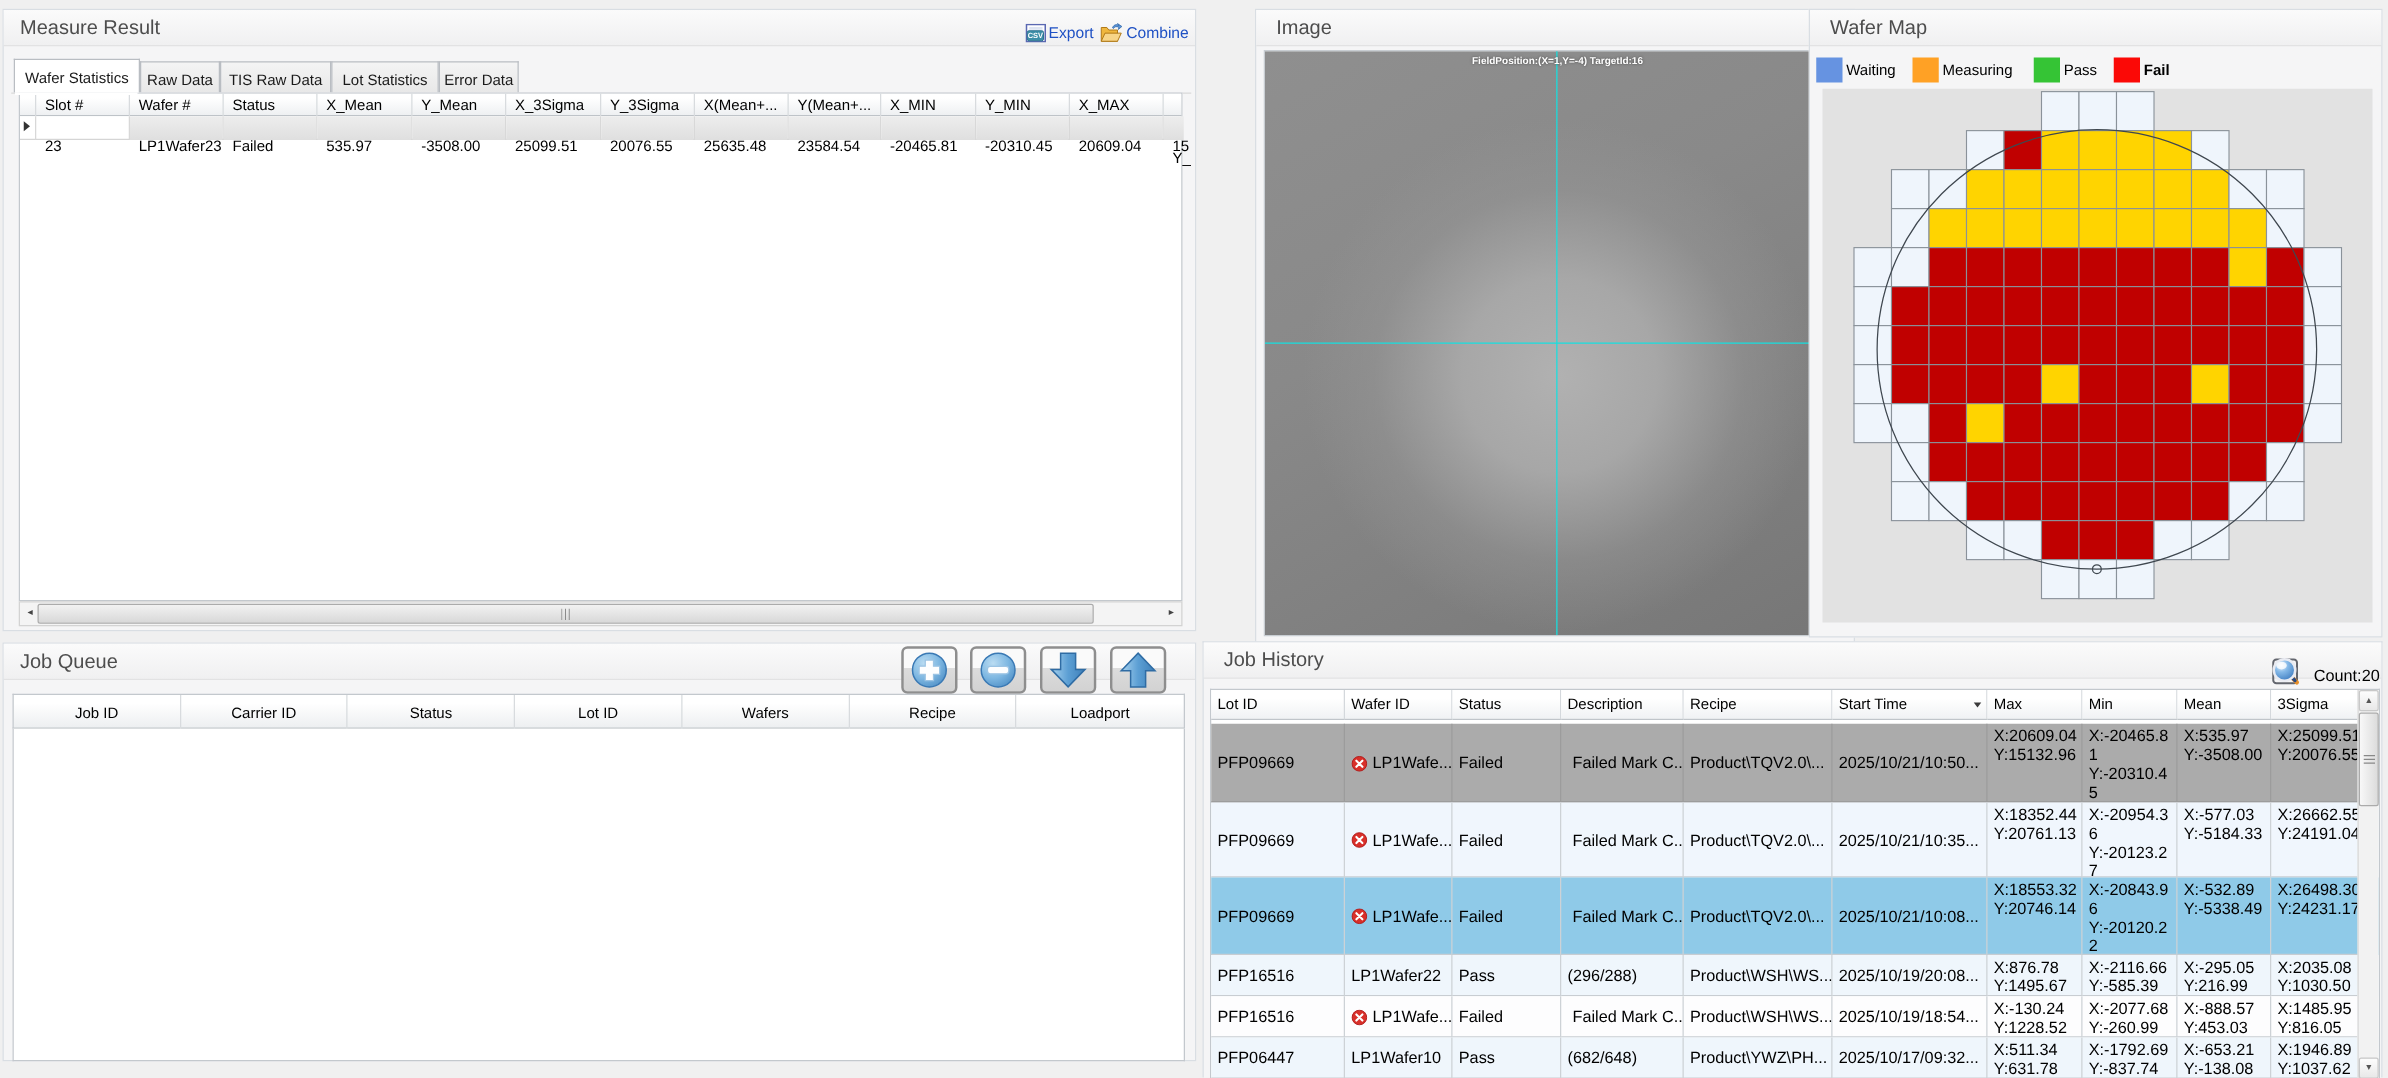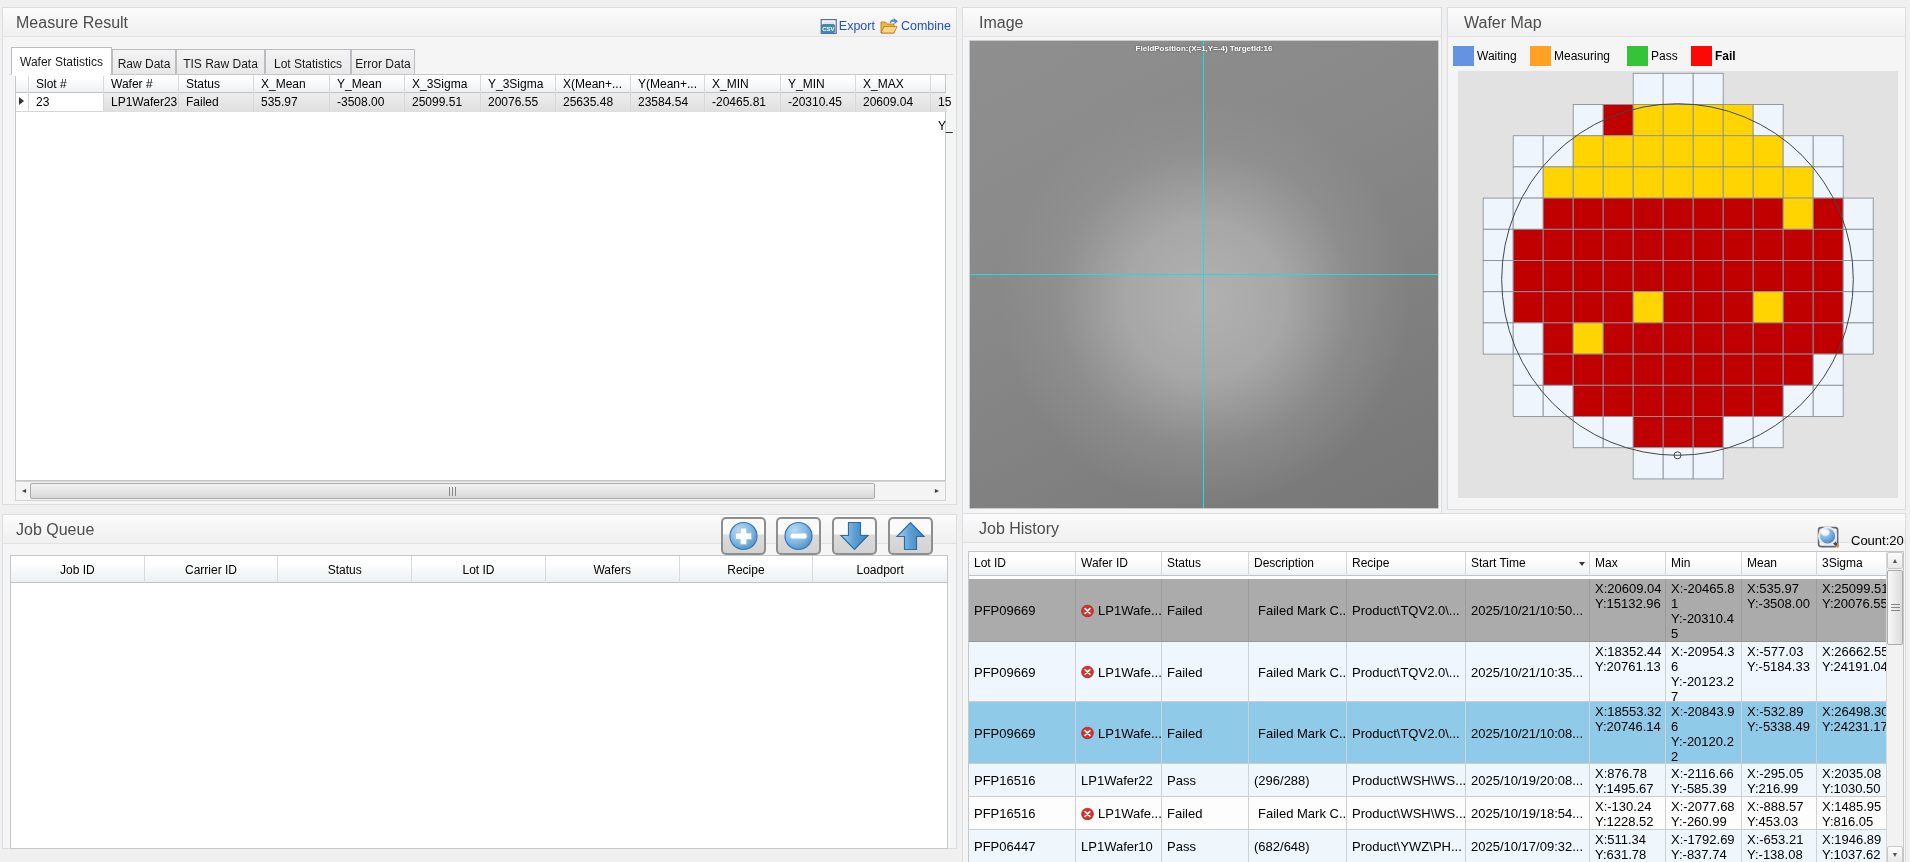--- a/index.html
+++ b/index.html
@@ -7,21 +7,21 @@
 .panel { position:absolute; background:#F5F5F6; border:1px solid #D9DEE3; }
 .ptitle { position:absolute; left:0; right:0; top:0; height:29px; background:linear-gradient(#FBFBFB,#F0F0F1); border-bottom:1px solid #E2E2E3; }
 .ptitle span { position:absolute; left:13px; top:6px; font-size:16px; color:#4D4D4D; }
 .blue { color:#1F51C4; }
 
 .mgrid { position:absolute; left:12px; top:66px; width:931px; height:407px; background:#fff; border:1px solid #C3C8CD; }
 .mghead { position:absolute; left:0; top:0; right:0; height:18px; background:linear-gradient(#FFFFFF 20%,#EEF0F2); border-bottom:1px solid #BEC3C8; }
 .mghead .c { position:absolute; top:0; height:18px; border-right:1px solid #D8DBDE; font-size:12px; color:#000; padding:2px 0 0 7px; }
 .mgrow { position:absolute; left:0; top:18px; right:0; height:19px; background:#FFFFFF; border-bottom:1px solid #D5D5D5; }
 .mgrow .c.g { background:linear-gradient(#EDEDED,#DFDFDF); }
-.mgrow .c { position:absolute; top:0; height:19px; border-right:1px solid #D8D8D8; font-size:12px; color:#000; padding:2px 0 0 7px; }
+.mgrow .c { position:absolute; top:0; height:19px; border-right:1px solid #D8D8D8; font-size:12px; color:#000; padding:17px 0 0 7px; }
 
 .hsb { position:absolute; left:12px; top:473px; width:931px; height:20px; background:#F4F4F4; border:1px solid #D3D3D3; }
 .hsb .arr { position:absolute; top:0; width:16px; height:18px; font-size:7px; color:#444; text-align:center; line-height:18px; }
 .hsb .thumb { position:absolute; left:14px; top:1px; width:845px; height:16px; background:linear-gradient(#F2F2F2,#D8D8D8); border:1px solid #ABABAB; border-radius:2px; }
 .grip { position:absolute; left:50%; top:3px; width:8px; height:9px; margin-left:-4px;
   background:linear-gradient(90deg,#888 1px,transparent 1px); background-size:3px 100%; }
 
 .tabs { position:absolute; left:8px; top:39px; height:27px; }
 .tab { position:absolute; top:2px; height:25px; background:linear-gradient(#F4F4F4,#E8E8E8); border:1px solid #B9BDC2; border-bottom:none; font-size:12px; color:#1A1A1A; text-align:center; padding-top:7px; }
 .tab.act { top:0; height:27px; background:#fff; z-index:3; padding-top:7px; }
@@ -164,21 +164,21 @@
     <div class="c" style="left:133.7px; width:133.7px;">Carrier ID</div>
     <div class="c" style="left:267.4px; width:133.7px;">Status</div>
     <div class="c" style="left:401.1px; width:133.8px;">Lot ID</div>
     <div class="c" style="left:534.9px; width:133.7px;">Wafers</div>
     <div class="c" style="left:668.6px; width:133.7px;">Recipe</div>
     <div class="c" style="left:802.3px; width:133.7px; border-right:none;">Loadport</div>
   </div>
   <div class="qbody"></div>
 </div>
 
-<div class="panel" style="left:962px; top:7px; width:480px; height:608px;">
+<div class="panel" style="left:1004px; top:7px; width:480px; height:608px;">
   <div class="ptitle">
       <span style="left:16px;">Image</span>
     </div>
   <div style="position:absolute; left:6px; top:32px; width:470px; height:469px; border:1px solid #C8CDD2;
       background:
         radial-gradient(circle 205px at 50.3% 55.5%, rgba(177,177,177,1) 0%, rgba(170,170,170,0.92) 38%, rgba(150,150,150,0.5) 72%, rgba(140,140,140,0) 100%),
         linear-gradient(152deg, #8F8F8F 0%, #898989 38%, #7F7F7F 72%, #767676 100%);">
     <div style="position:absolute; left:0; right:0; top:233px; height:1px; background:#16E0E0;"></div>
     <div style="position:absolute; top:0; bottom:0; left:233px; width:1px; background:#16E0E0;"></div>
     <div style="position:absolute; left:0; right:0; top:3px; text-align:center; font-size:8px; font-weight:bold; color:#FFFFFF; text-shadow:0 0 2px #444;">FieldPosition:(X=1,Y=-4) TargetId:16</div>

